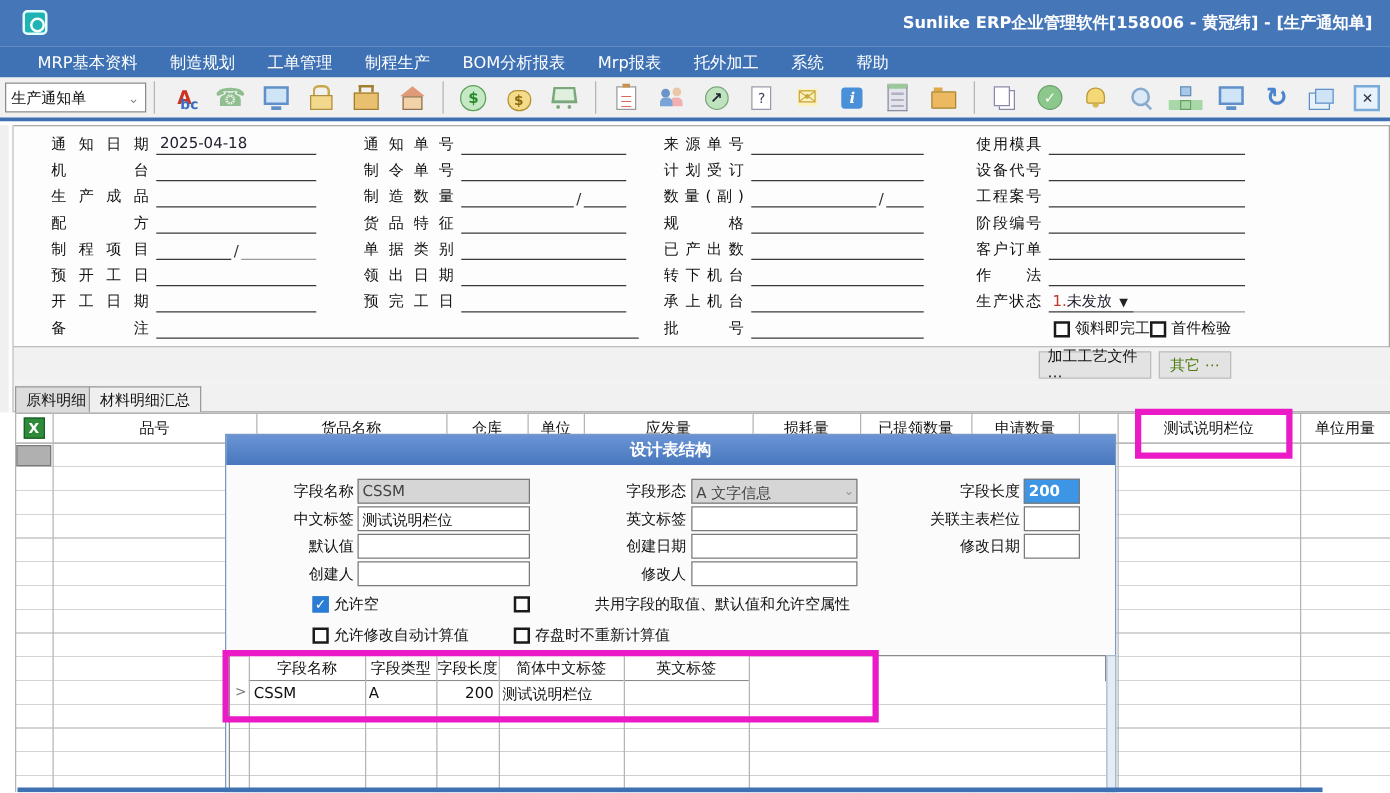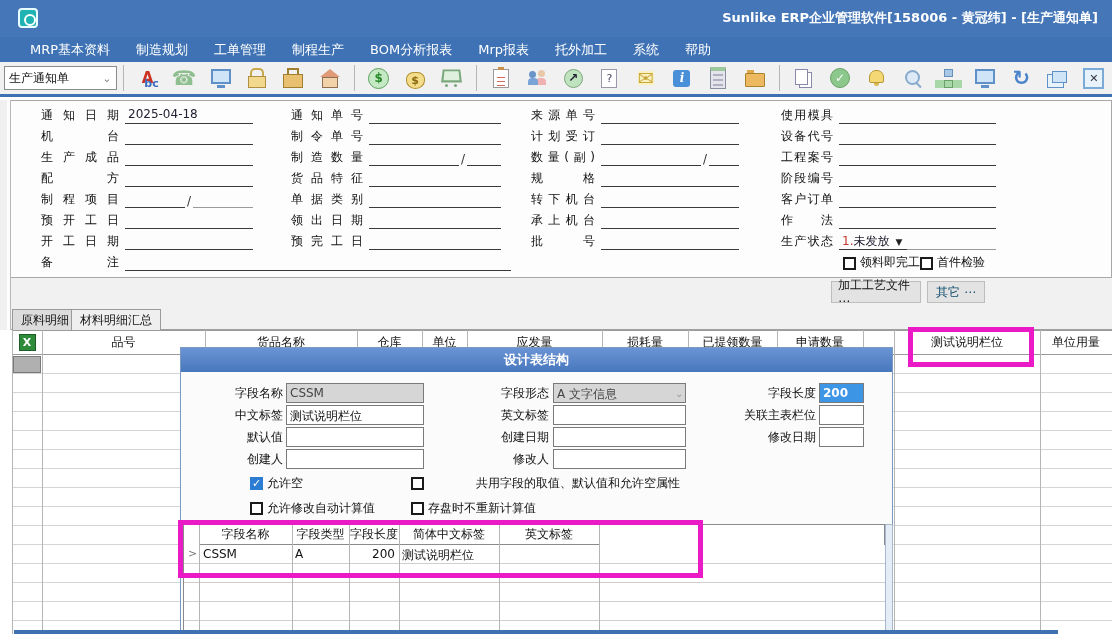--- a/index.html
+++ b/index.html
@@ -66,21 +66,21 @@
   .fval{flex:1;border-bottom:1px solid #3a3a3a;height:17px;font-size:12px;color:#223;padding-left:3px;white-space:nowrap;}
   .fval.light{border-bottom-color:#9a9a9a;}
   .slash{border-bottom:none;padding:0 2px;color:#333;}
   .cbsq{width:13px;height:13px;border:2px solid #1a1a1a;background:#fff;display:inline-block;margin:0 4px 1px 0;}
   .red{color:#c0392b;font-weight:normal;}
   .ddt{font-size:9px;color:#222;margin-left:6px;}
 
   
   .btnstrip{position:absolute;left:11px;top:278px;width:1101px;height:28px;background:#f1f1f1;}
   .gbtn{position:absolute;top:3px;height:22px;background:#e3e3e3;border:1px solid #bdbdbd;display:flex;align-items:center;justify-content:center;font-size:12px;padding:0 6px;}
-  .gbtn.dis{color:#0c4a6e;}
+  .gbtn.dis{color:#4d7c0f;}
   .tabbar{position:absolute;left:11px;top:306px;width:1101px;height:24px;background:#f1f1f1;border-bottom:1px solid #a0a0a0;}
   .tab{position:absolute;top:3px;height:21px;display:flex;align-items:center;padding:0 8px;font-size:12px;border:1px solid #9a9a9a;border-bottom:none;background:#efefef;}
   .tab.active{background:#dcdcdc;}
 
   
   .tablewrap{position:absolute;left:0;top:330px;width:1112px;height:304px;background:#fff;}
   .thcell{position:absolute;top:0;height:25px;border-top:1px solid #9a9a9a;border-bottom:1px solid #9a9a9a;display:flex;align-items:center;justify-content:center;font-size:12px;background:#fff;}
   .tbody{position:absolute;left:12px;top:25px;width:1100px;height:279px;
          background:repeating-linear-gradient(to bottom,#fff 0 18px,#d4d4d4 18px 19px);}
   .vline{position:absolute;top:0;width:1px;height:304px;background:#b5b5b5;}
@@ -256,20 +256,24 @@
           <span class="flabel" style="width:70px">数量(副)</span>
           <span class="fval"></span>
           <span class="slash">/</span>
           <span class="fval" style="flex:0 0 30px"></span>
         </div>
       <div class="frow">
           <span class="flabel" style="width:70px">规　　格</span>
           <span class="fval"></span>
         </div>
       <div class="frow">
+          <span class="flabel" style="width:70px">已产出数</span>
+          <span class="fval"></span>
+        </div>
+      <div class="frow">
           <span class="flabel" style="width:70px">转下机台</span>
           <span class="fval"></span>
         </div>
       <div class="frow">
           <span class="flabel" style="width:70px">承上机台</span>
           <span class="fval"></span>
         </div>
       <div class="frow">
           <span class="flabel" style="width:70px">批　　号</span>
           <span class="fval"></span>

